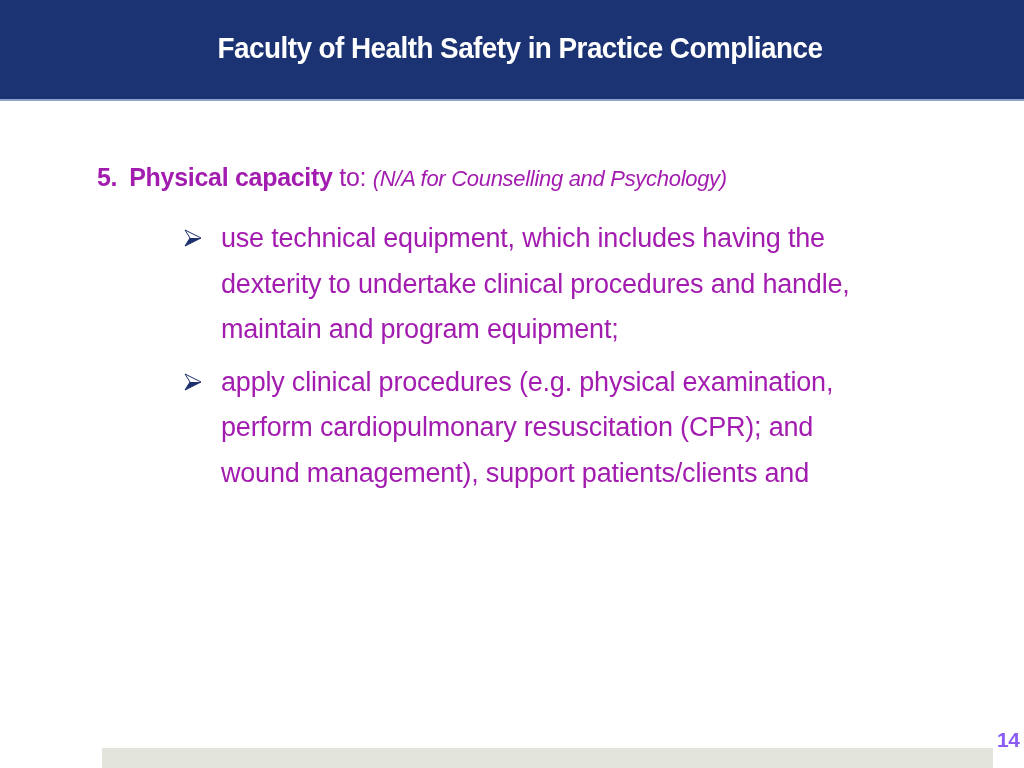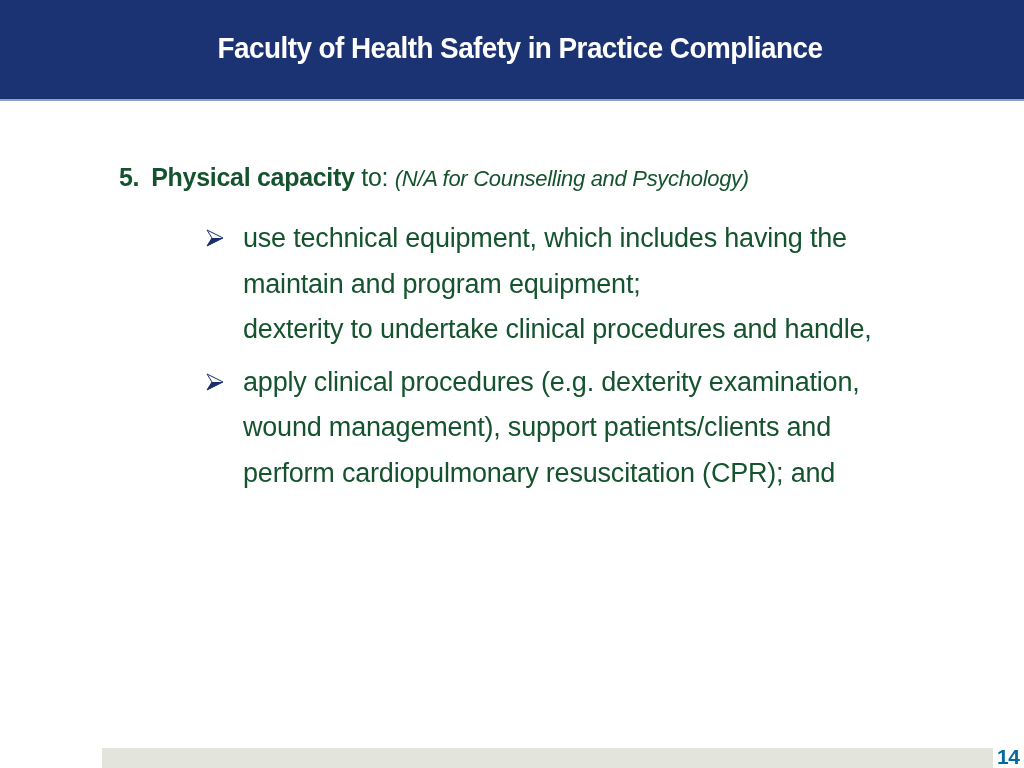--- a/index.html
+++ b/index.html
@@ -34,23 +34,23 @@
       text-align: center;
       color: #ffffff;
       font-weight: bold;
       font-size: 30px;
       letter-spacing: -0.6px;
       transform: scaleX(0.93);
       transform-origin: 520px 0;
     }
     .content {
       position: absolute;
-      left: 119px;
+      left: 97px;
       top: 158px;
-      color: #14532d;
+      color: #a21caf;
     }
     .section-heading {
       font-size: 25px;
       line-height: 38px;
       white-space: nowrap;
       letter-spacing: -0.3px;
     }
     .section-num, .section-bold { font-weight: bold; }
     .section-num { margin-right: 12px; }
     .section-note {
@@ -87,22 +87,22 @@
       position: absolute;
       left: 102px;
       top: 748px;
       width: 891px;
       height: 20px;
       background: #e3e5dd;
     }
     .page-number {
       position: absolute;
       left: 997px;
-      top: 745px;
-      color: #0369a1;
+      top: 728px;
+      color: #8b5cf6;
       font-weight: bold;
       font-size: 21px;
       letter-spacing: -0.5px;
     }
   </style>
 </head>
 <body>
 
 <div class="slide">
 
@@ -115,31 +115,31 @@
       <span class="section-num">5.</span><span class="section-bold">Physical capacity</span><span style="white-space:pre"> to: </span><span class="section-note">(N/A for Counselling and Psychology)</span>
     </div>
 
     <ul class="bullets">
       <li class="bullet">
         <svg class="arrow" viewBox="0 0 18 18">
           <polygon points="1,1 17,9 1,17 6,9" fill="#ffffff" stroke="#1b2f6e" stroke-width="1"></polygon>
           <polygon points="6,9 17,9 1,17" fill="#1b2f6e"></polygon>
         </svg>
         <span class="bullet-text">use technical equipment, which includes having the</span>
+        <span class="bullet-text">dexterity to undertake clinical procedures and handle,</span>
         <span class="bullet-text">maintain and program equipment;</span>
-        <span class="bullet-text">dexterity to undertake clinical procedures and handle,</span>
       </li>
       <li class="bullet">
         <svg class="arrow" viewBox="0 0 18 18">
           <polygon points="1,1 17,9 1,17 6,9" fill="#ffffff" stroke="#1b2f6e" stroke-width="1"></polygon>
           <polygon points="6,9 17,9 1,17" fill="#1b2f6e"></polygon>
         </svg>
-        <span class="bullet-text">apply clinical procedures (e.g. dexterity examination,</span>
+        <span class="bullet-text">apply clinical procedures (e.g. physical examination,</span>
+        <span class="bullet-text">perform cardiopulmonary resuscitation (CPR); and</span>
         <span class="bullet-text">wound management), support patients/clients and</span>
-        <span class="bullet-text">perform cardiopulmonary resuscitation (CPR); and</span>
       </li>
     </ul>
   </div>
 
   <div class="footer-bar"></div>
   <div class="page-number">14</div>
 
 </div>
 
 </body></html>

